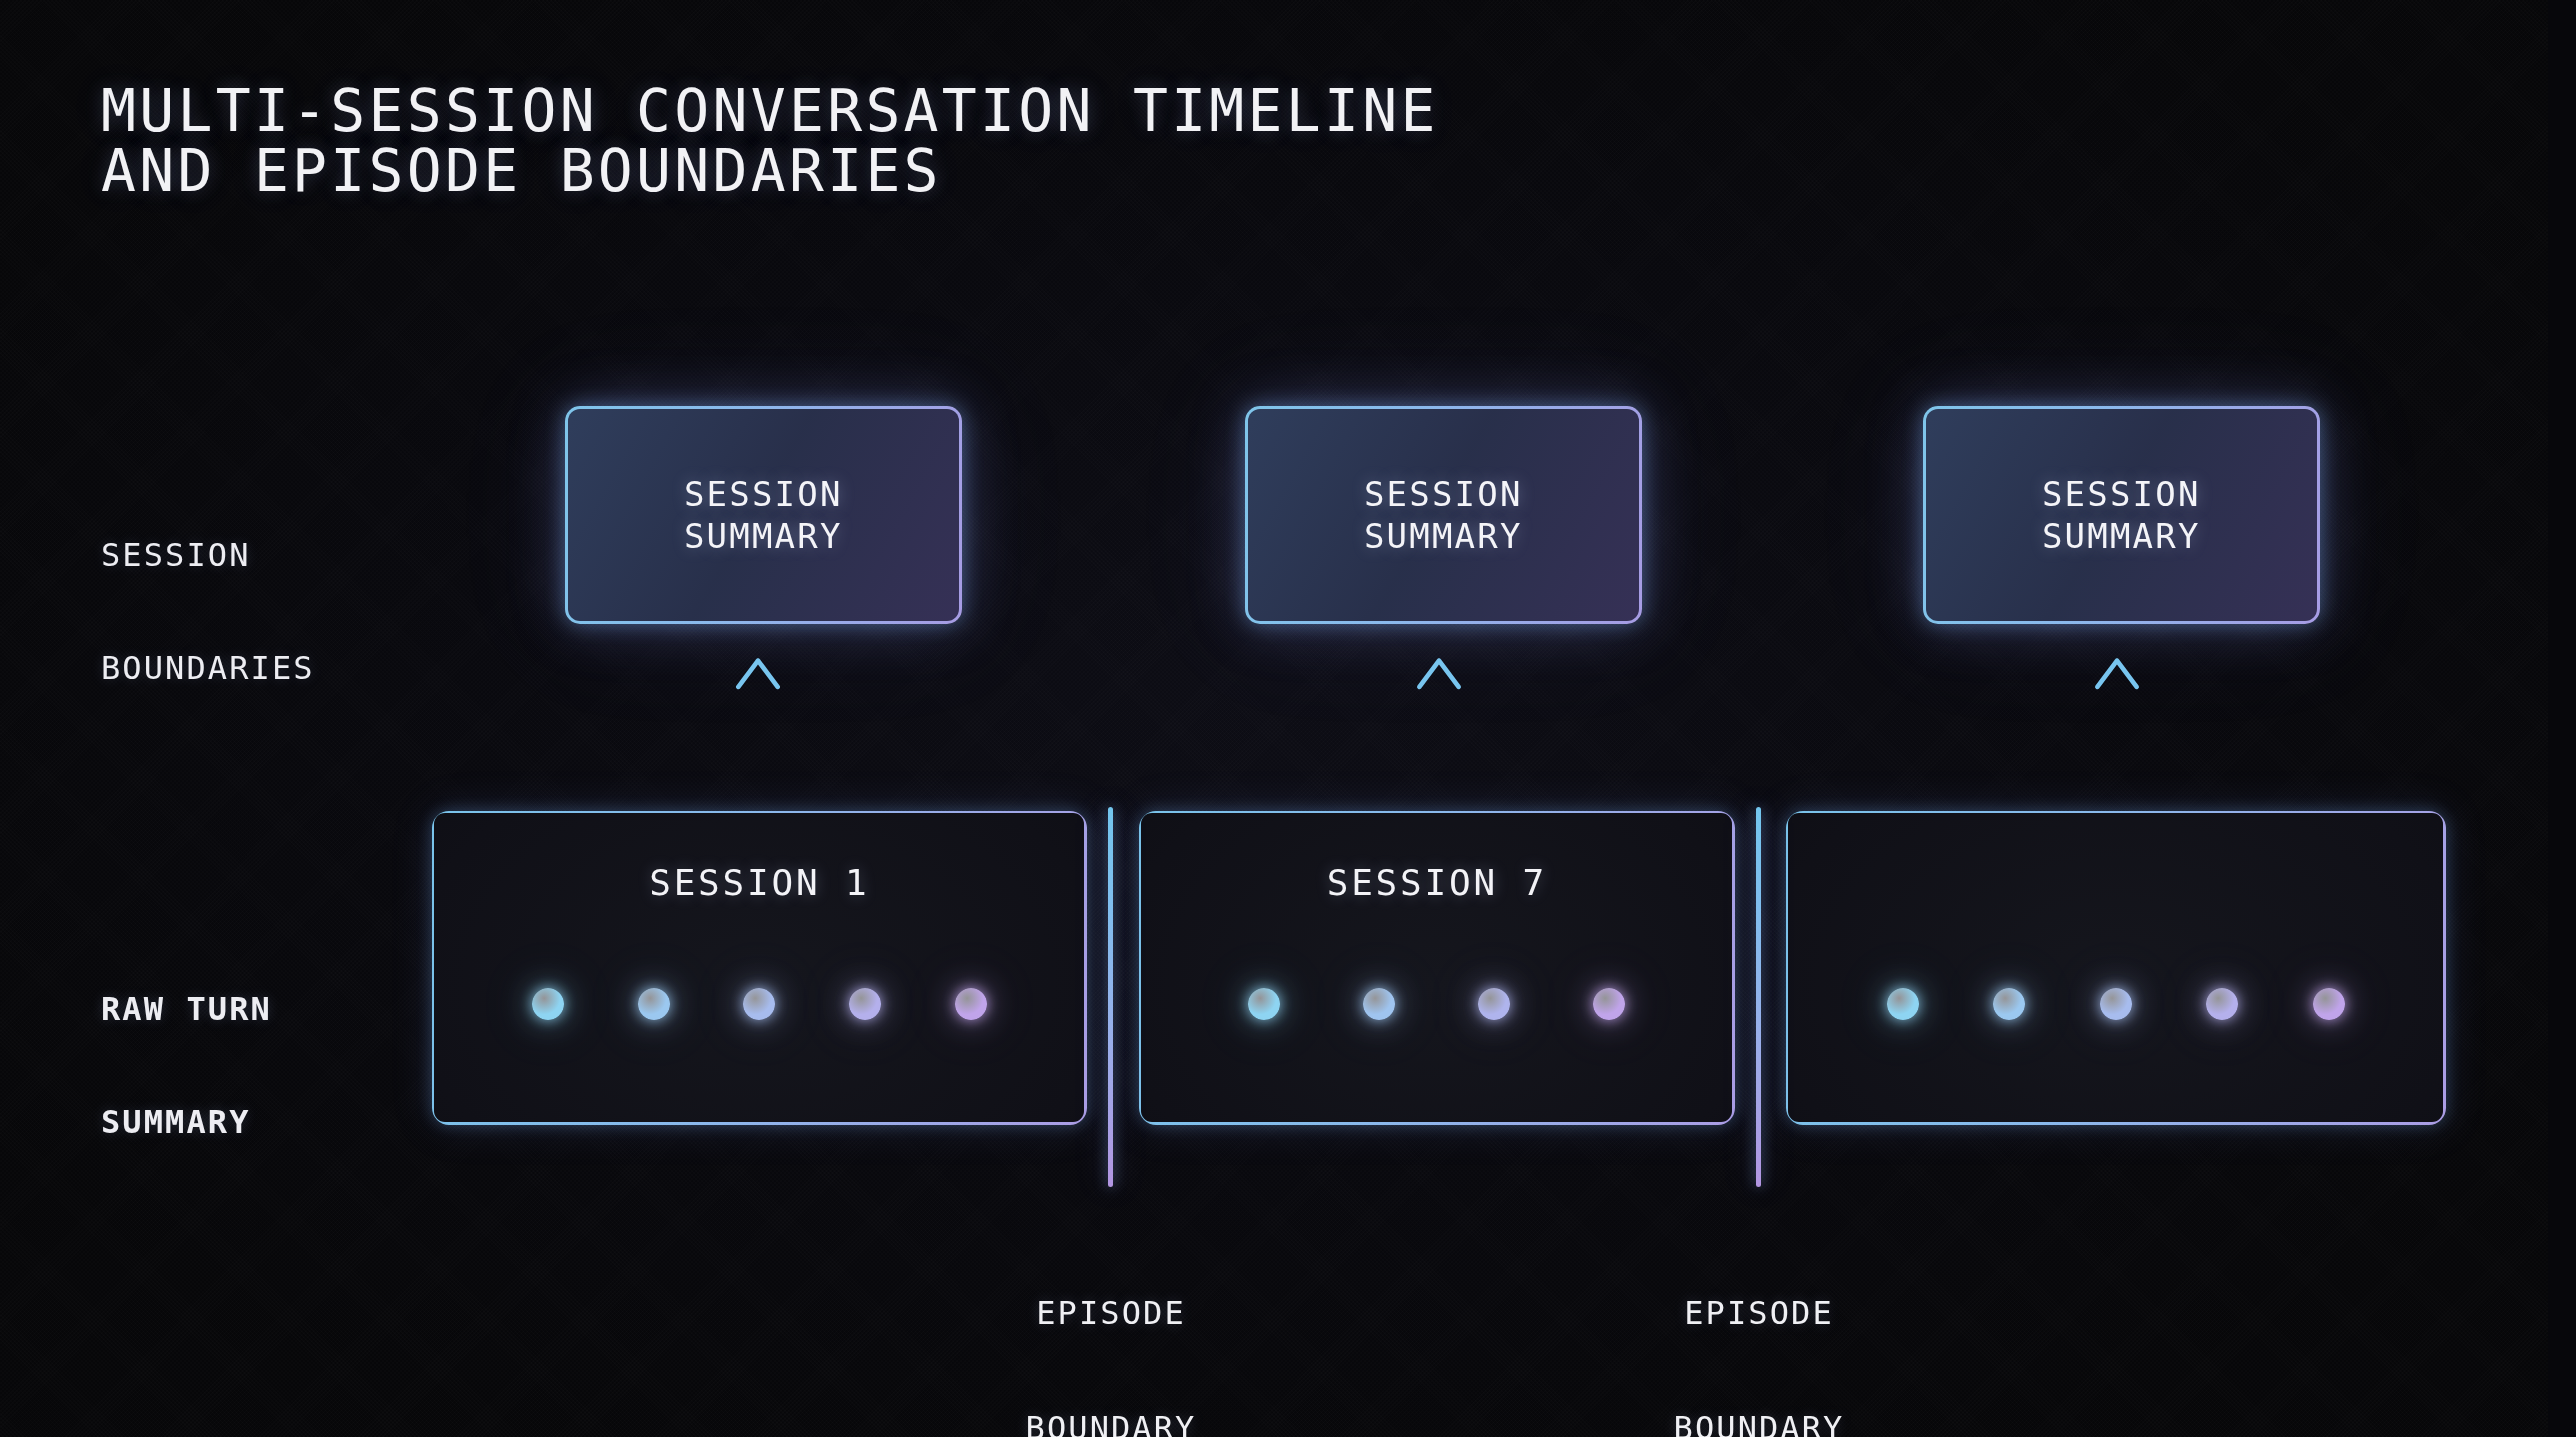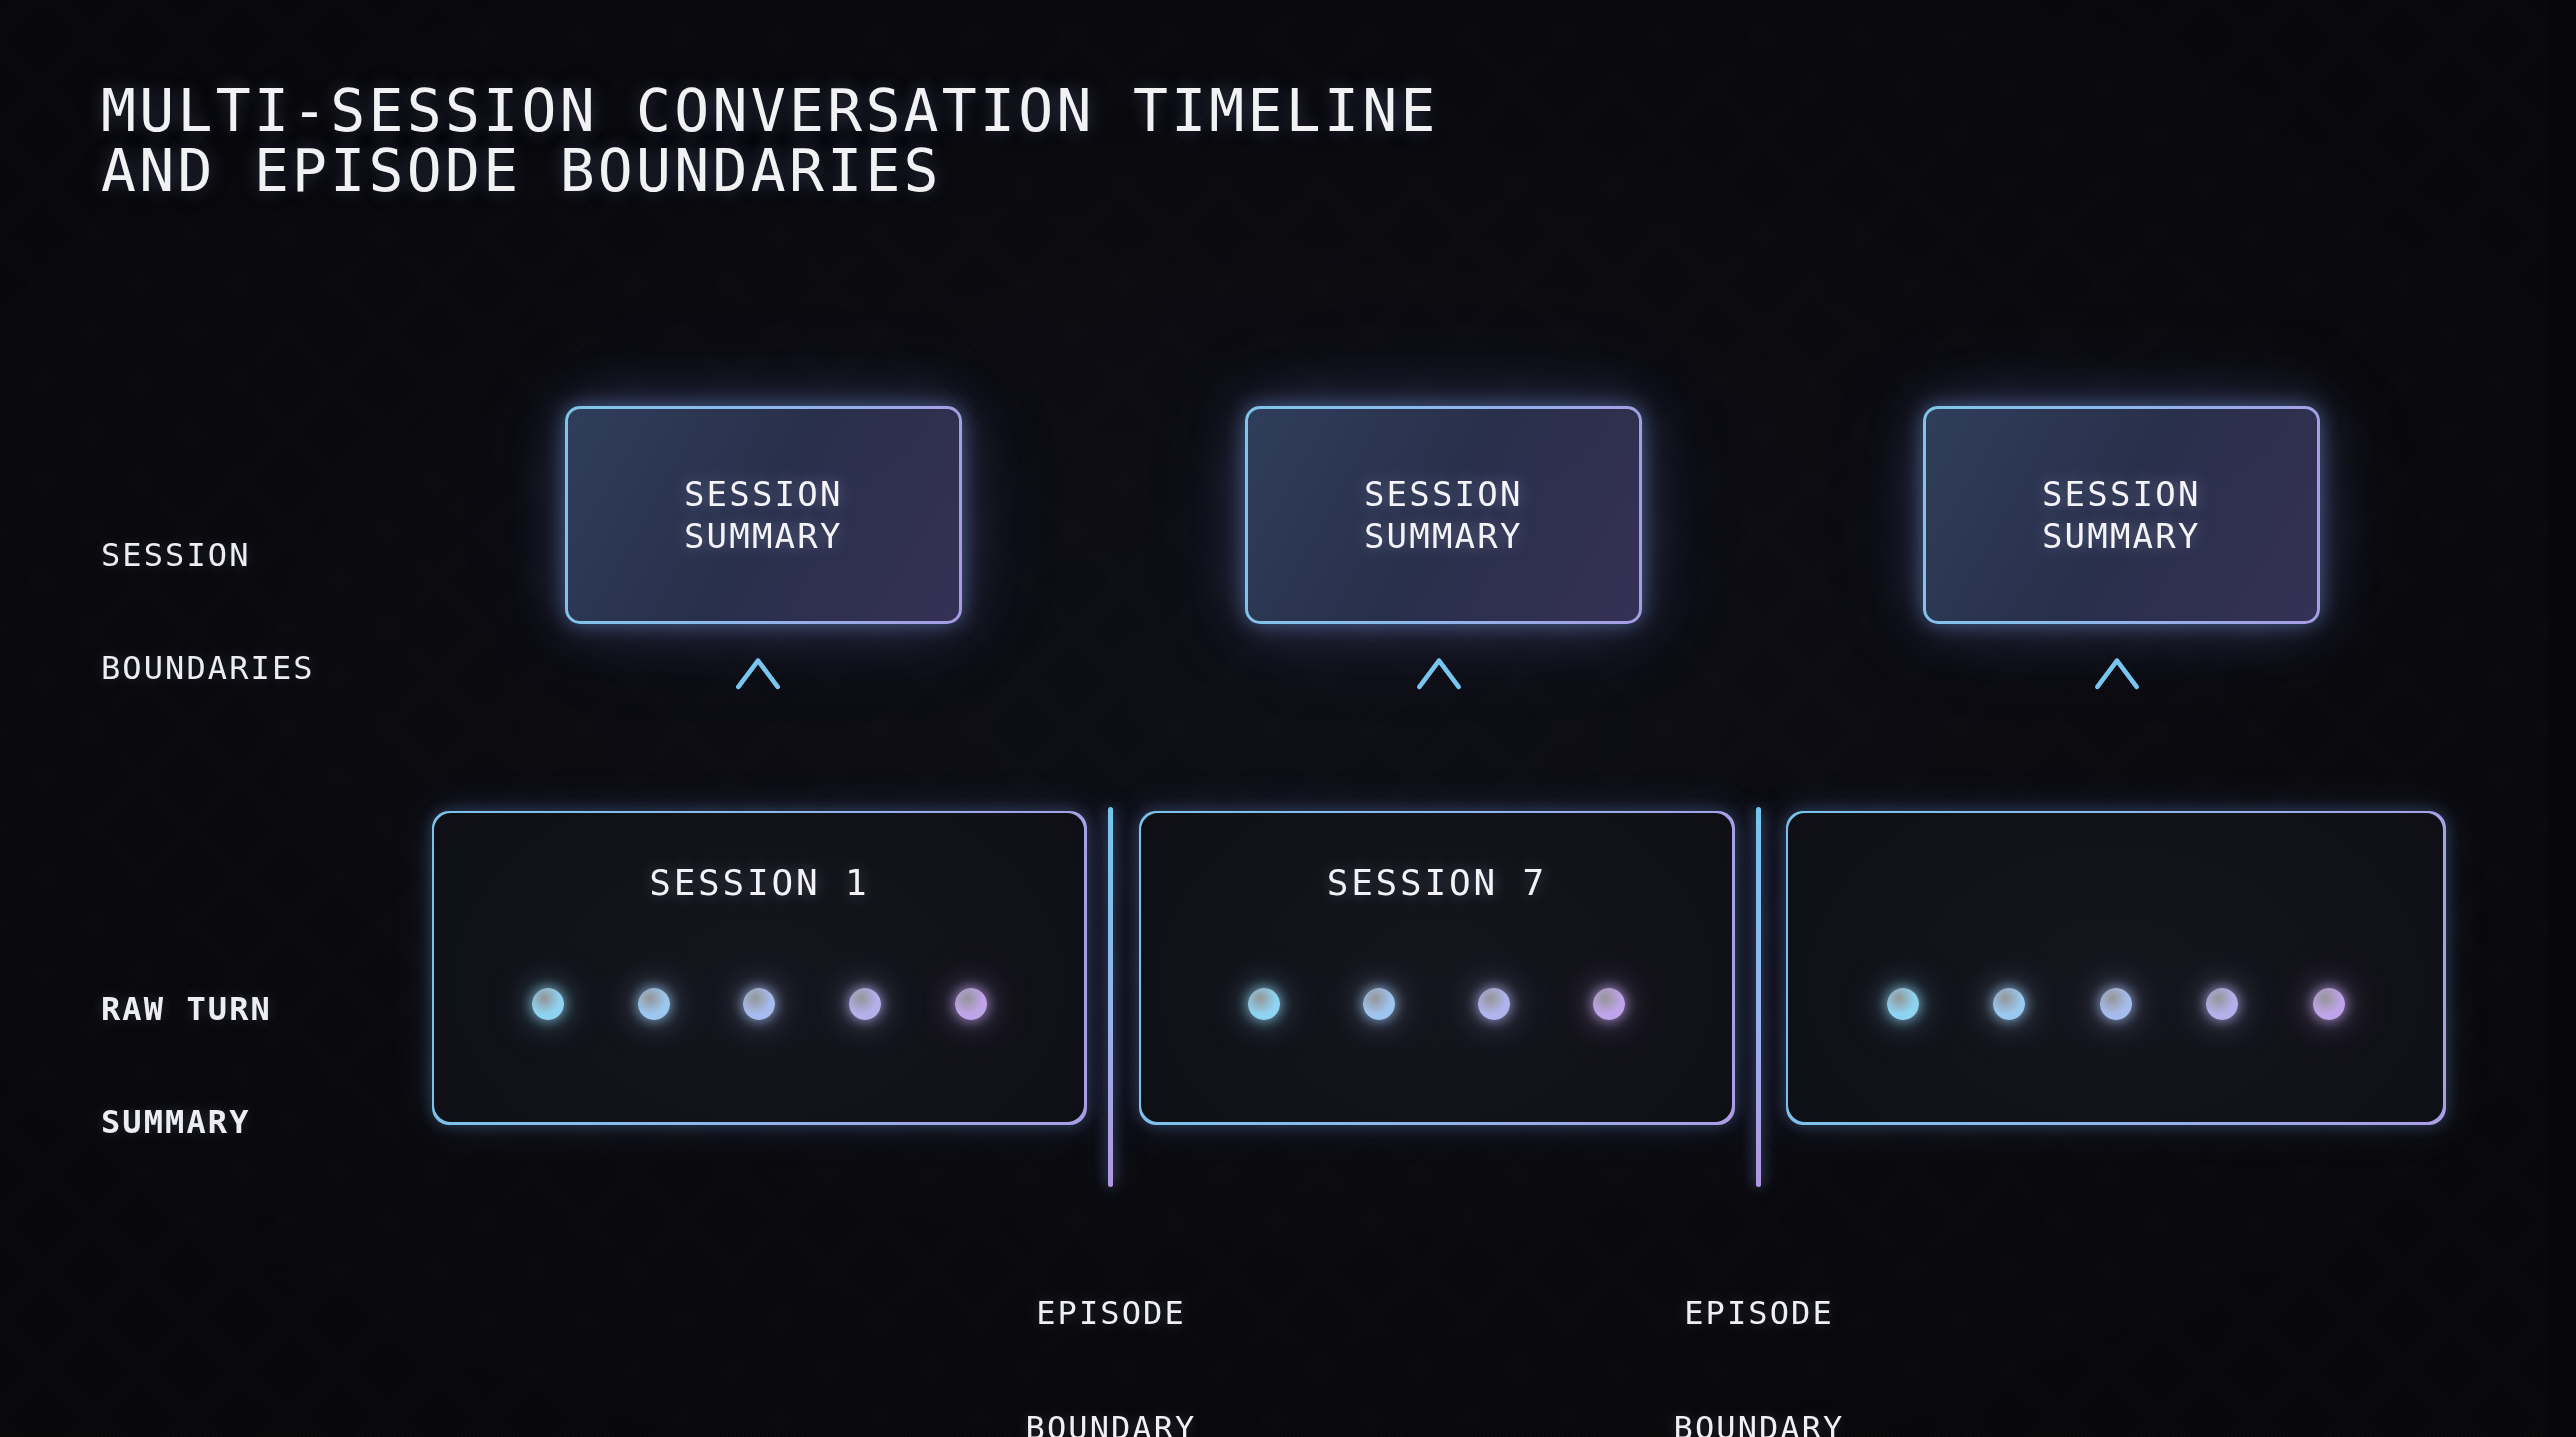--- a/index.html
+++ b/index.html
@@ -106,21 +106,21 @@
     background: linear-gradient(102deg, #79c3ea 0%, #8ab9ec 45%, #ab9de5 100%);
     box-shadow:
       0 0 15px rgba(110,165,230,0.32),
       0 0 43px rgba(120,135,225,0.16);
     z-index: 3;
   }
   .session-box .inner {
     position: relative;
     width: 100%;
     height: 100%;
-    border-radius: 17px;
+    border-radius: 11px;
     background: radial-gradient(ellipse 90% 130% at 50% 55%, #15161d 0%, #101017 60%, #0b0b10 100%);
     box-sizing: border-box;
     overflow: hidden;
     padding-left: 40px;
   }
   .session-title {
     position: absolute;
     left: 0; right: 0;
     top: 49px;
     text-align: center;

